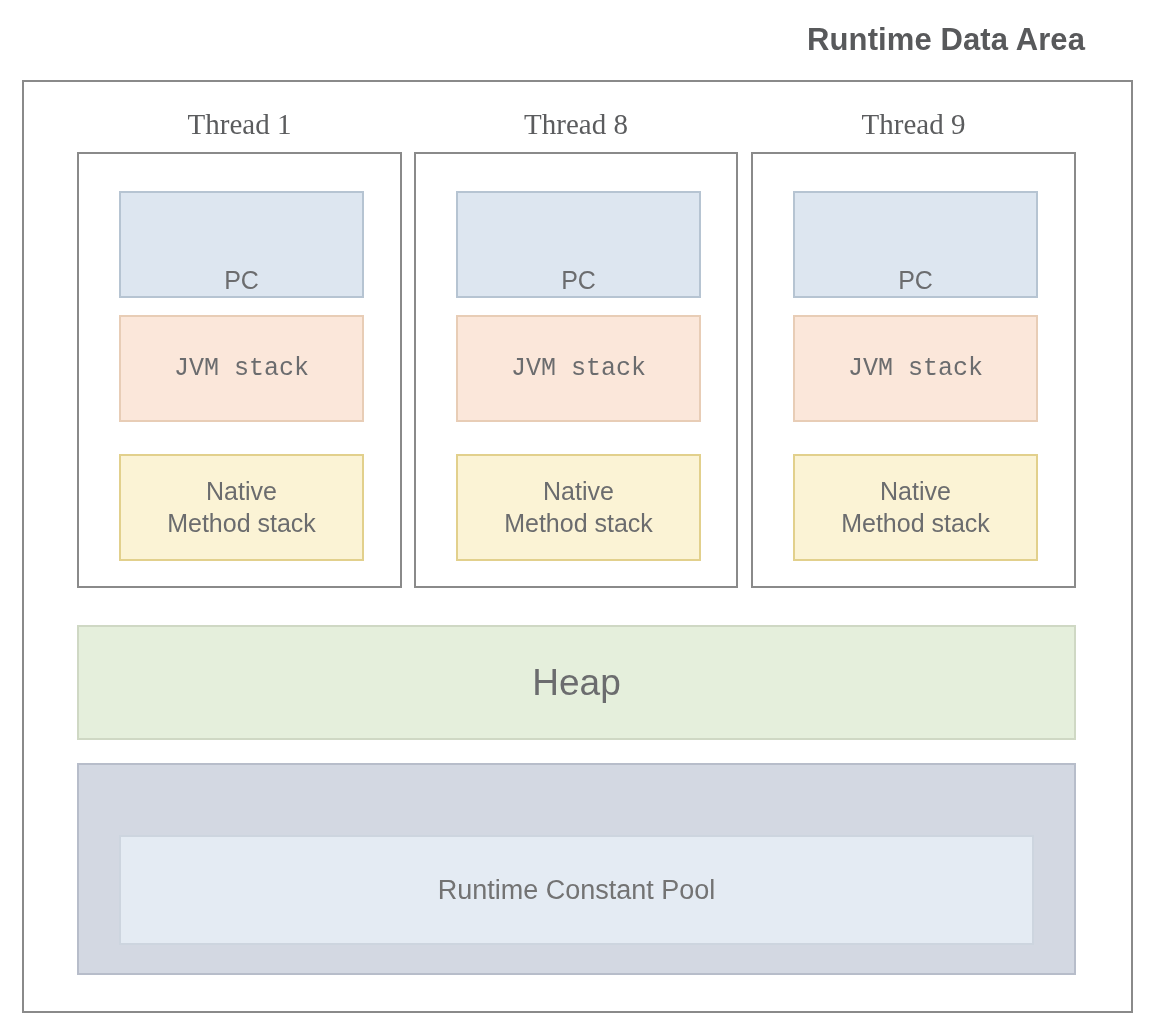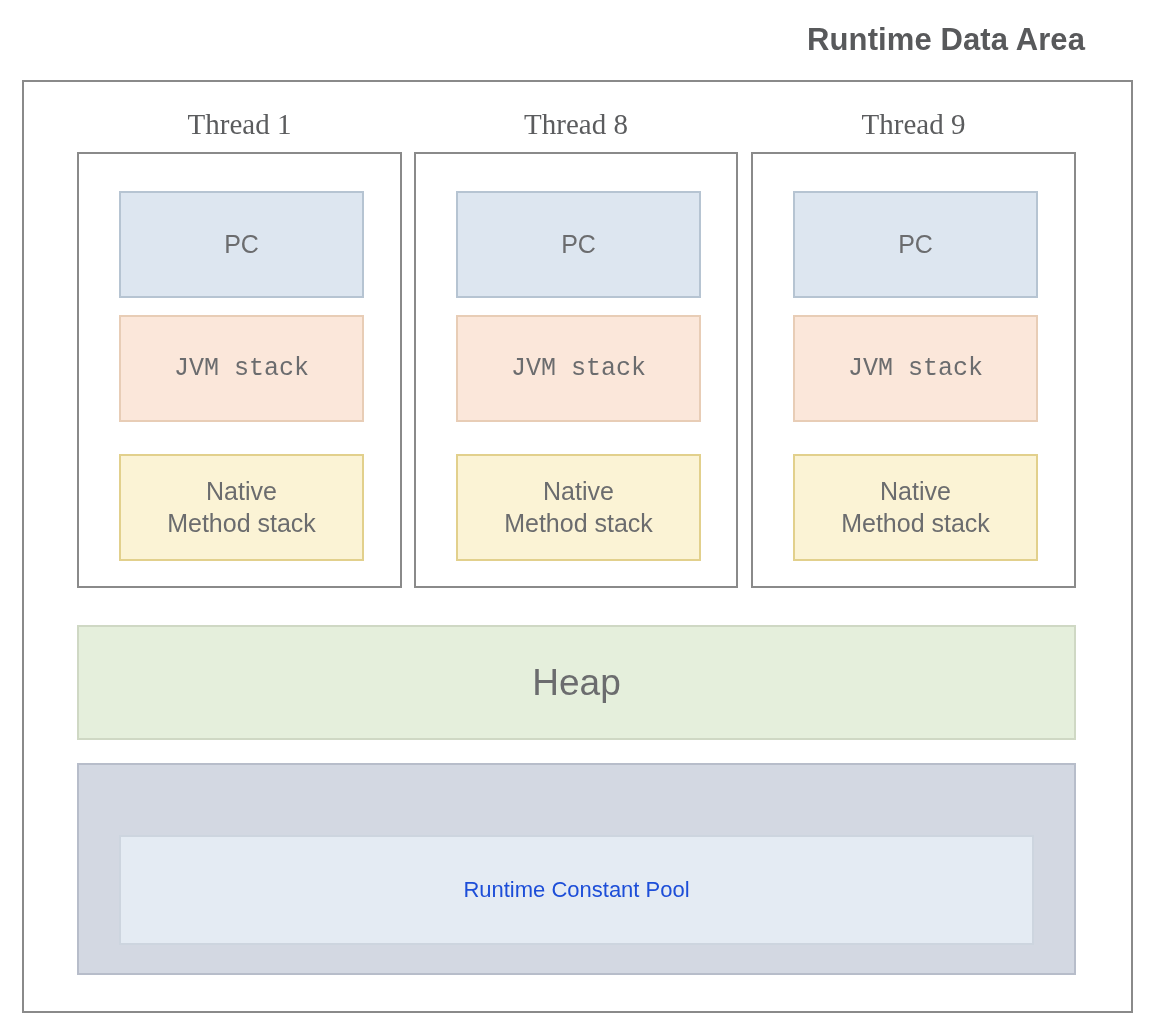--- a/index.html
+++ b/index.html
@@ -79,20 +79,21 @@
     text-align: center;
     font-size: 25px;
     color: #6b6c6e;
     line-height: 1.25;
   }
   .mem-pc {
     top: 37px;
     height: 107px;
     background: #dde6f0;
     border: 2px solid #b6c4d2;
+    align-items: flex-end;
   }
   .mem-jvm {
     top: 161px;
     height: 107px;
     background: #fbe7da;
     border: 2px solid #e8cdb6;
     font-family: Liberation Mono, monospace;
   }
   .mem-native {
     top: 300px;
@@ -143,22 +144,22 @@
     left: 40px;
     top: 70px;
     width: 915px;
     height: 110px;
     box-sizing: border-box;
     background: #e4ebf3;
     border: 2px solid #cdd5df;
     display: flex;
     align-items: center;
     justify-content: center;
-    font-size: 22px;
-    color: #1d4ed8;
+    font-size: 27px;
+    color: #737373;
   }
 </style>
 </head>
 <body>
 
 <div id="diagram-title">Runtime Data Area</div>
 
 <div id="runtime-frame"></div>
 
 <div id="thread-label-1" class="thread-label">Thread 1</div>

